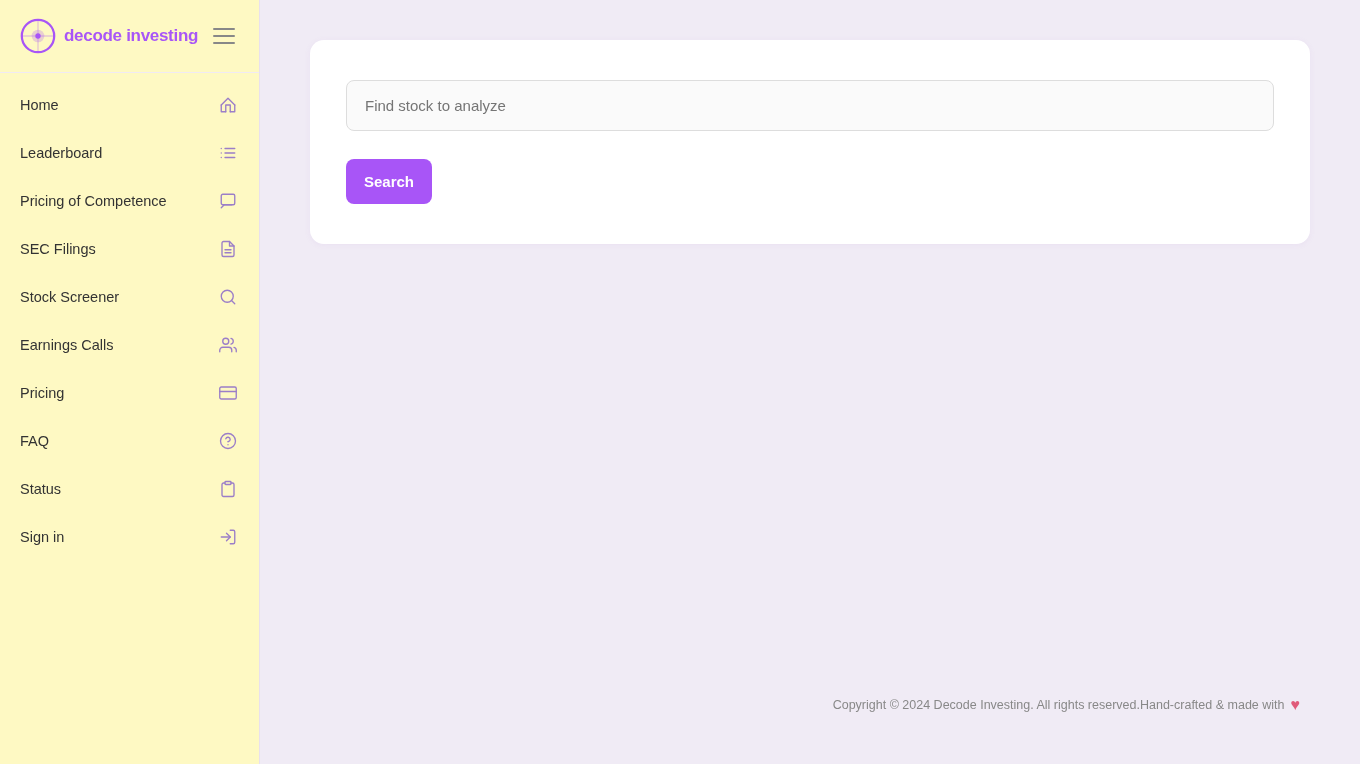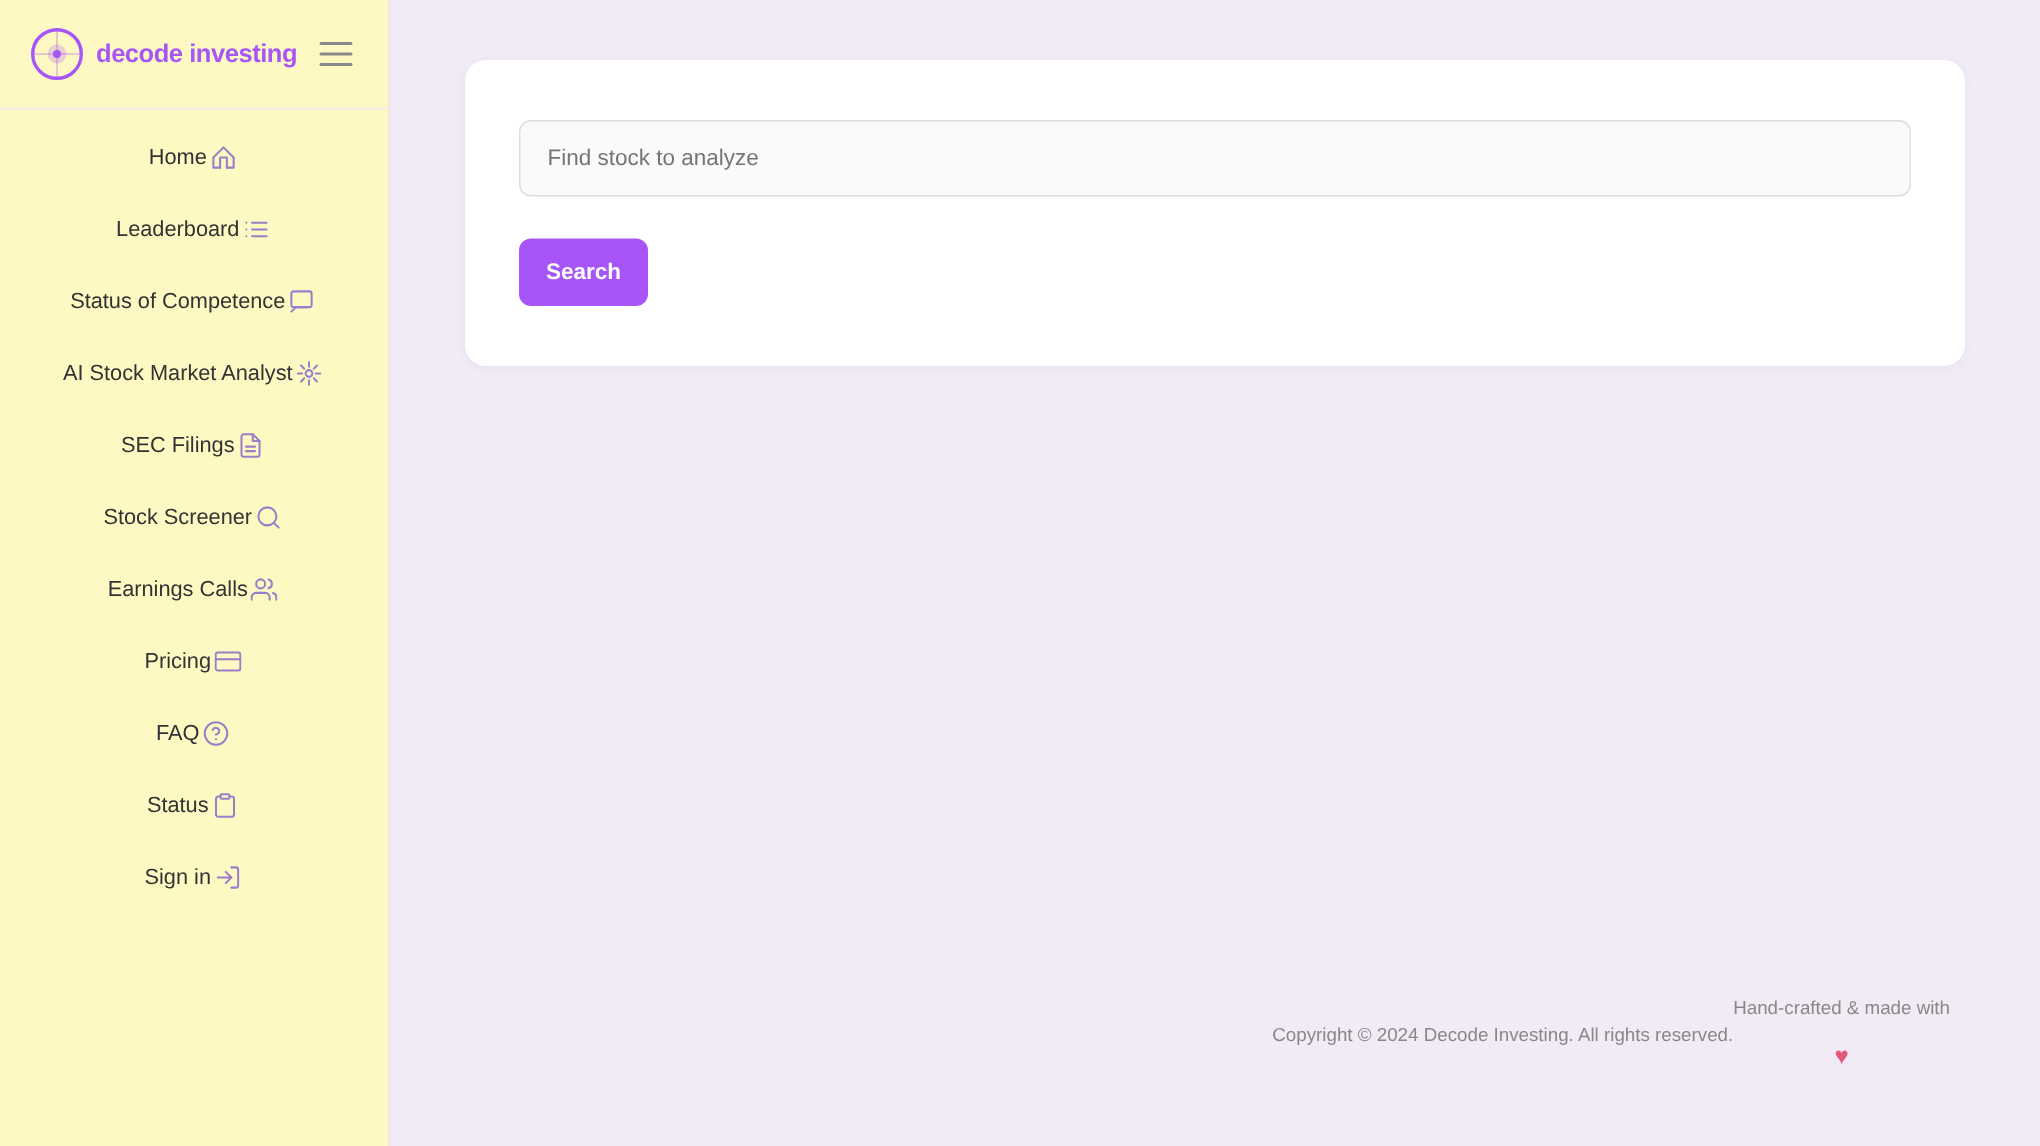--- a/index.html
+++ b/index.html
@@ -66,21 +66,21 @@
     }
 
     .nav-items {
       flex: 1;
       padding: 8px 0;
     }
 
     .nav-item {
       display: flex;
       align-items: center;
-      justify-content: center;
+      justify-content: space-between;
       padding: 13px 20px 13px 20px;
       cursor: pointer;
       color: #444;
       font-size: 14.5px;
       font-weight: 500;
       transition: background 0.15s;
     }
 
     .nav-label {
       font-size: 14.5px;
@@ -155,22 +155,21 @@
     .footer-copyright {
       font-size: 12.5px;
       color: #888;
     }
 
     .footer-right {
       font-size: 12.5px;
       color: #888;
       display: flex;
       align-items: center;
-      gap: 17px;
-      flex-direction: column;
+      gap: 6px;
     }
 
     .heart-icon {
       color: #e05a7a;
       font-size: 16px;
     }
 
     
     .icon-svg {
       width: 18px;
@@ -226,38 +225,29 @@
             <line x1="8" y1="12" x2="21" y2="12"></line>
             <line x1="8" y1="18" x2="21" y2="18"></line>
             <line x1="3" y1="6" x2="3.01" y2="6"></line>
             <line x1="3" y1="12" x2="3.01" y2="12"></line>
             <line x1="3" y1="18" x2="3.01" y2="18"></line>
           </svg>
       </span>
     </div>
 
     <div class="nav-item">
-      <span class="nav-label">Status of Competence</span>
+      <span class="nav-label">Pricing of Competence</span>
       <span class="nav-icon">
         <svg class="icon-svg" viewBox="0 0 24 24">
             <rect x="3" y="3" width="18" height="14" rx="2"></rect>
             <polyline points="3,21 7,17 17,17"></polyline>
           </svg>
       </span>
     </div>
 
-    <div class="nav-item">
-      <span class="nav-label">AI Stock Market Analyst</span>
-      <span class="nav-icon">
-        <svg class="icon-svg" viewBox="0 0 24 24">
-            <circle cx="12" cy="12" r="3"></circle>
-            <path d="M12 2v4M12 18v4M2 12h4M18 12h4M4.93 4.93l2.83 2.83M16.24 16.24l2.83 2.83M4.93 19.07l2.83-2.83M16.24 7.76l2.83-2.83"></path>
-          </svg>
-      </span>
-    </div>
 
     <div class="nav-item">
       <span class="nav-label">SEC Filings</span>
       <span class="nav-icon">
         <svg class="icon-svg" viewBox="0 0 24 24">
             <path d="M14 2H6a2 2 0 0 0-2 2v16a2 2 0 0 0 2 2h12a2 2 0 0 0 2-2V8z"></path>
             <polyline points="14,2 14,8 20,8"></polyline>
             <line x1="8" y1="13" x2="16" y2="13"></line>
             <line x1="8" y1="17" x2="16" y2="17"></line>
           </svg>

